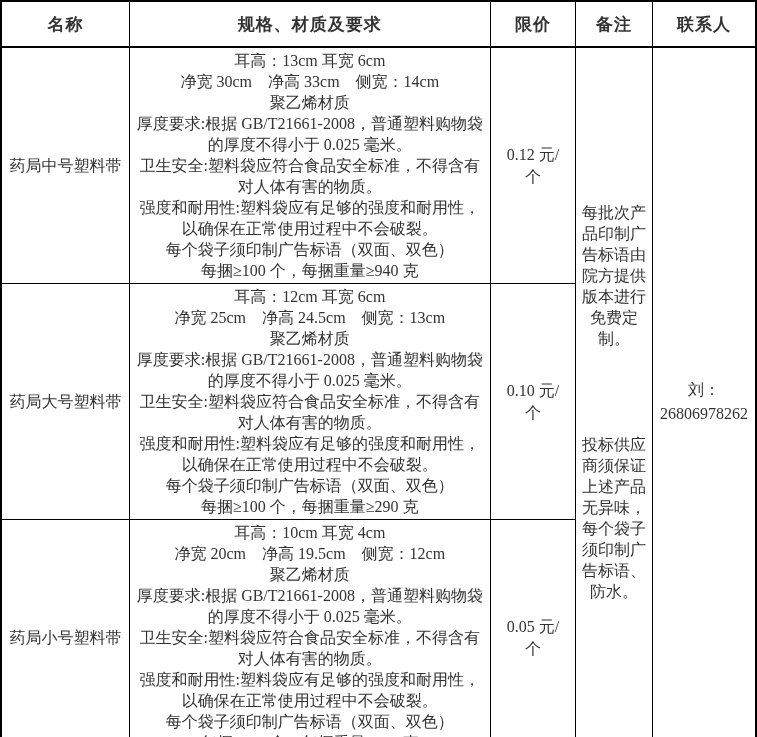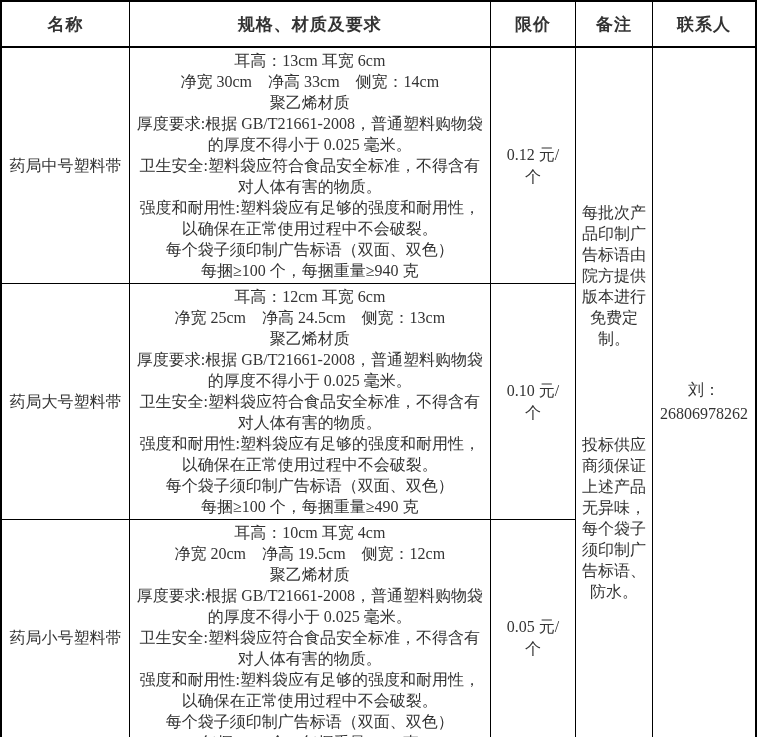--- a/index.html
+++ b/index.html
@@ -109,21 +109,21 @@
     <tr class="data-row-2">
       <td class="name-cell">药局大号塑料带</td>
       <td class="spec-cell">
         <p>耳高：12cm 耳宽 6cm</p>
         <p>净宽 25cm　净高 24.5cm　侧宽：13cm</p>
         <p>聚乙烯材质</p>
         <p>厚度要求:根据 GB/T21661-2008，普通塑料购物袋的厚度不得小于 0.025 毫米。</p>
         <p>卫生安全:塑料袋应符合食品安全标准，不得含有对人体有害的物质。</p>
         <p>强度和耐用性:塑料袋应有足够的强度和耐用性，以确保在正常使用过程中不会破裂。</p>
         <p>每个袋子须印制广告标语（双面、双色）</p>
-        <p>每捆≥100 个，每捆重量≥490 克</p>
+        <p>每捆≥100 个，每捆重量≥290 克</p>
       </td>
       <td class="price-cell">
         <div>0.10 元/</div>
         <div>个</div>
       </td>
     </tr>
 
     <tr class="data-row-3">
       <td class="name-cell">药局小号塑料带</td>
       <td class="spec-cell">

